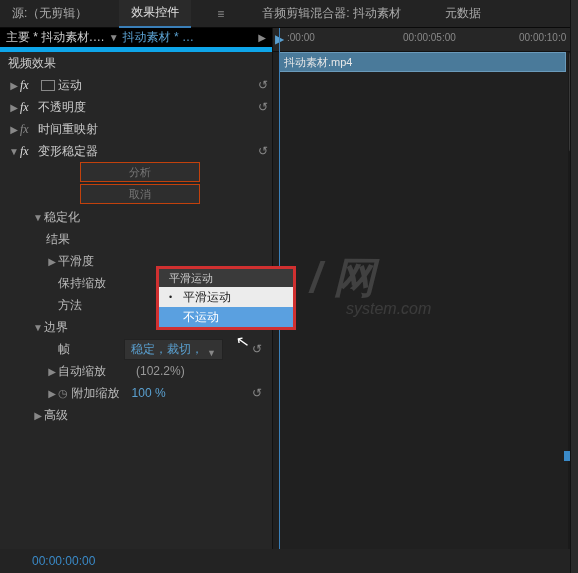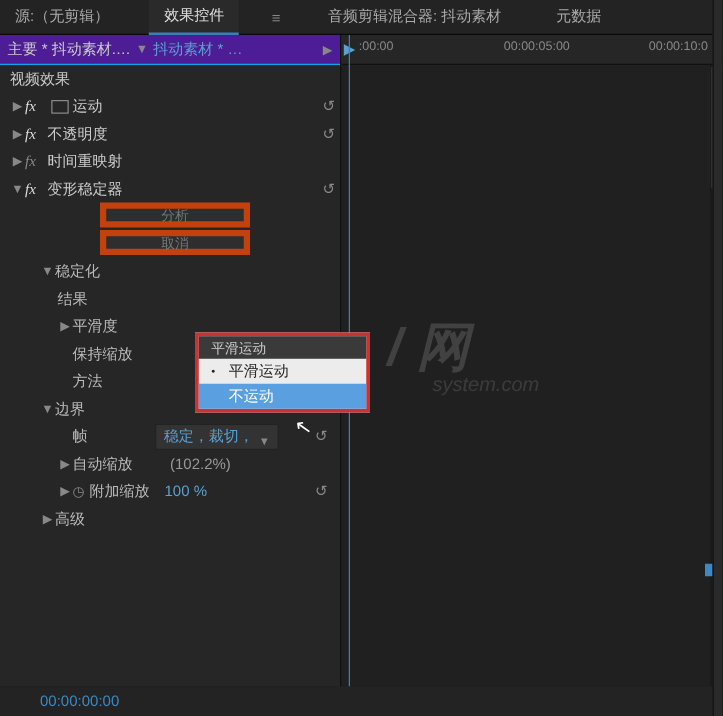--- a/index.html
+++ b/index.html
@@ -3,34 +3,34 @@
 <meta charset="utf-8">
 <style>
 * { margin: 0; padding: 0; box-sizing: border-box; font-family: "Microsoft YaHei", sans-serif; }
 body { background: #1a1a1a; width: 578px; height: 573px; overflow: hidden; position: relative; }
 .topbar { height: 28px; background: #232323; display: flex; align-items: center; color: #aaa; font-size: 12px; border-bottom: 1px solid #0a0a0a; gap: 20px; }
 .topbar .tab { padding: 0 12px; height: 28px; display: flex; align-items: center; cursor: pointer; }
 .topbar .tab.active { color: #e0e0e0; border-bottom: 2px solid #3a7fb8; background: #2a2a2a; }
 .topbar .menu-icon { padding: 0 6px; color: #888; }
 .main { display: flex; height: calc(100% - 28px - 24px); background: #232323; }
 .left { width: 272px; background: #262626; color: #ccc; font-size: 12px; position: relative; }
-.left-header { height: 24px; display: flex; align-items: center; padding: 0 6px; background: #4c1d95; border-bottom: 1px solid #0ea5e9; }
+.left-header { height: 24px; display: flex; align-items: center; padding: 0 6px; background: #000000; border-bottom: 5px solid #0ea5e9; }
 .left-header .crumb { color: #ccc; }
 .left-header .arrow { margin: 0 4px; color: #888; font-size: 10px; }
 .left-header .after { color: #5aa0d0; }
 .left-header .play { margin-left: auto; color: #888; font-size: 10px; }
 .row { height: 22px; display: flex; align-items: center; padding-left: 8px; }
 .row .tw { width: 12px; font-size: 10px; color: #888; text-align: center; }
 .row .fx { width: 18px; color: #888; font-style: italic; font-family: serif; }
 .row .fx.on { color: #ddd; }
 .row .box { width: 14px; height: 11px; border: 1px solid #888; margin: 0 3px; }
 .row .label { flex: 1; }
 .row .reset { width: 18px; color: #888; font-size: 12px; text-align: center; }
 .btns { margin-left: 80px; }
-.btns .btn { height: 20px; width: 120px; background: #2e2e2e; color: #777; font-size: 11px; display: flex; align-items: center; justify-content: center; margin-bottom: 2px; border: 5px solid #c2410c; }
+.btns .btn { height: 20px; width: 120px; background: #2e2e2e; color: #777; font-size: 11px; display: flex; align-items: center; justify-content: center; margin-bottom: 2px; border: 1px solid #c2410c; }
 .sub { padding-left: 32px; }
 .sub .srow { height: 22px; display: flex; align-items: center; }
 .sub .tw { width: 12px; font-size: 10px; color: #888; text-align: center; }
 .sub .slabel { width: 78px; color: #bbb; }
 .sub .sval { color: #5aa0d0; }
 .sub .sval.drop { background: #333; padding: 1px 6px; border: 1px solid #222; display: flex; align-items: flex-end; }
 .sub .sval.drop .dd { margin-left: 4px; font-size: 9px; color: #888; }
 .sub .reset { margin-left: auto; margin-right: 6px; color: #888; width: 18px; text-align: center; }
 .sub .clock { color: #888; margin-right: 4px; font-size: 11px; }
 .dropdown-box { position: absolute; left: 156px; top: 238px; border: 3px solid #d03030; width: 140px; background: #ececec; z-index: 10; }
@@ -172,20 +172,21 @@
     <div class="cursor">↖</div>
   </div>
 
   <div class="right">
     <div class="ruler">
       <span class="play">▶</span>
       <span class="tick" style="left:14px">:00:00</span>
       <span class="tick" style="left:130px">00:00:05:00</span>
       <span class="tick" style="left:246px">00:00:10:0</span>
     </div>
+    <div class="clip">抖动素材.mp4</div>
     <div class="playhead"></div>
     <div class="vscroll">
         <div class="thumb"></div>
       </div>
     <div class="blue-square"></div>
   </div>
 </div>
 
 <div class="status">
   <span class="time">00:00:00:00</span>

